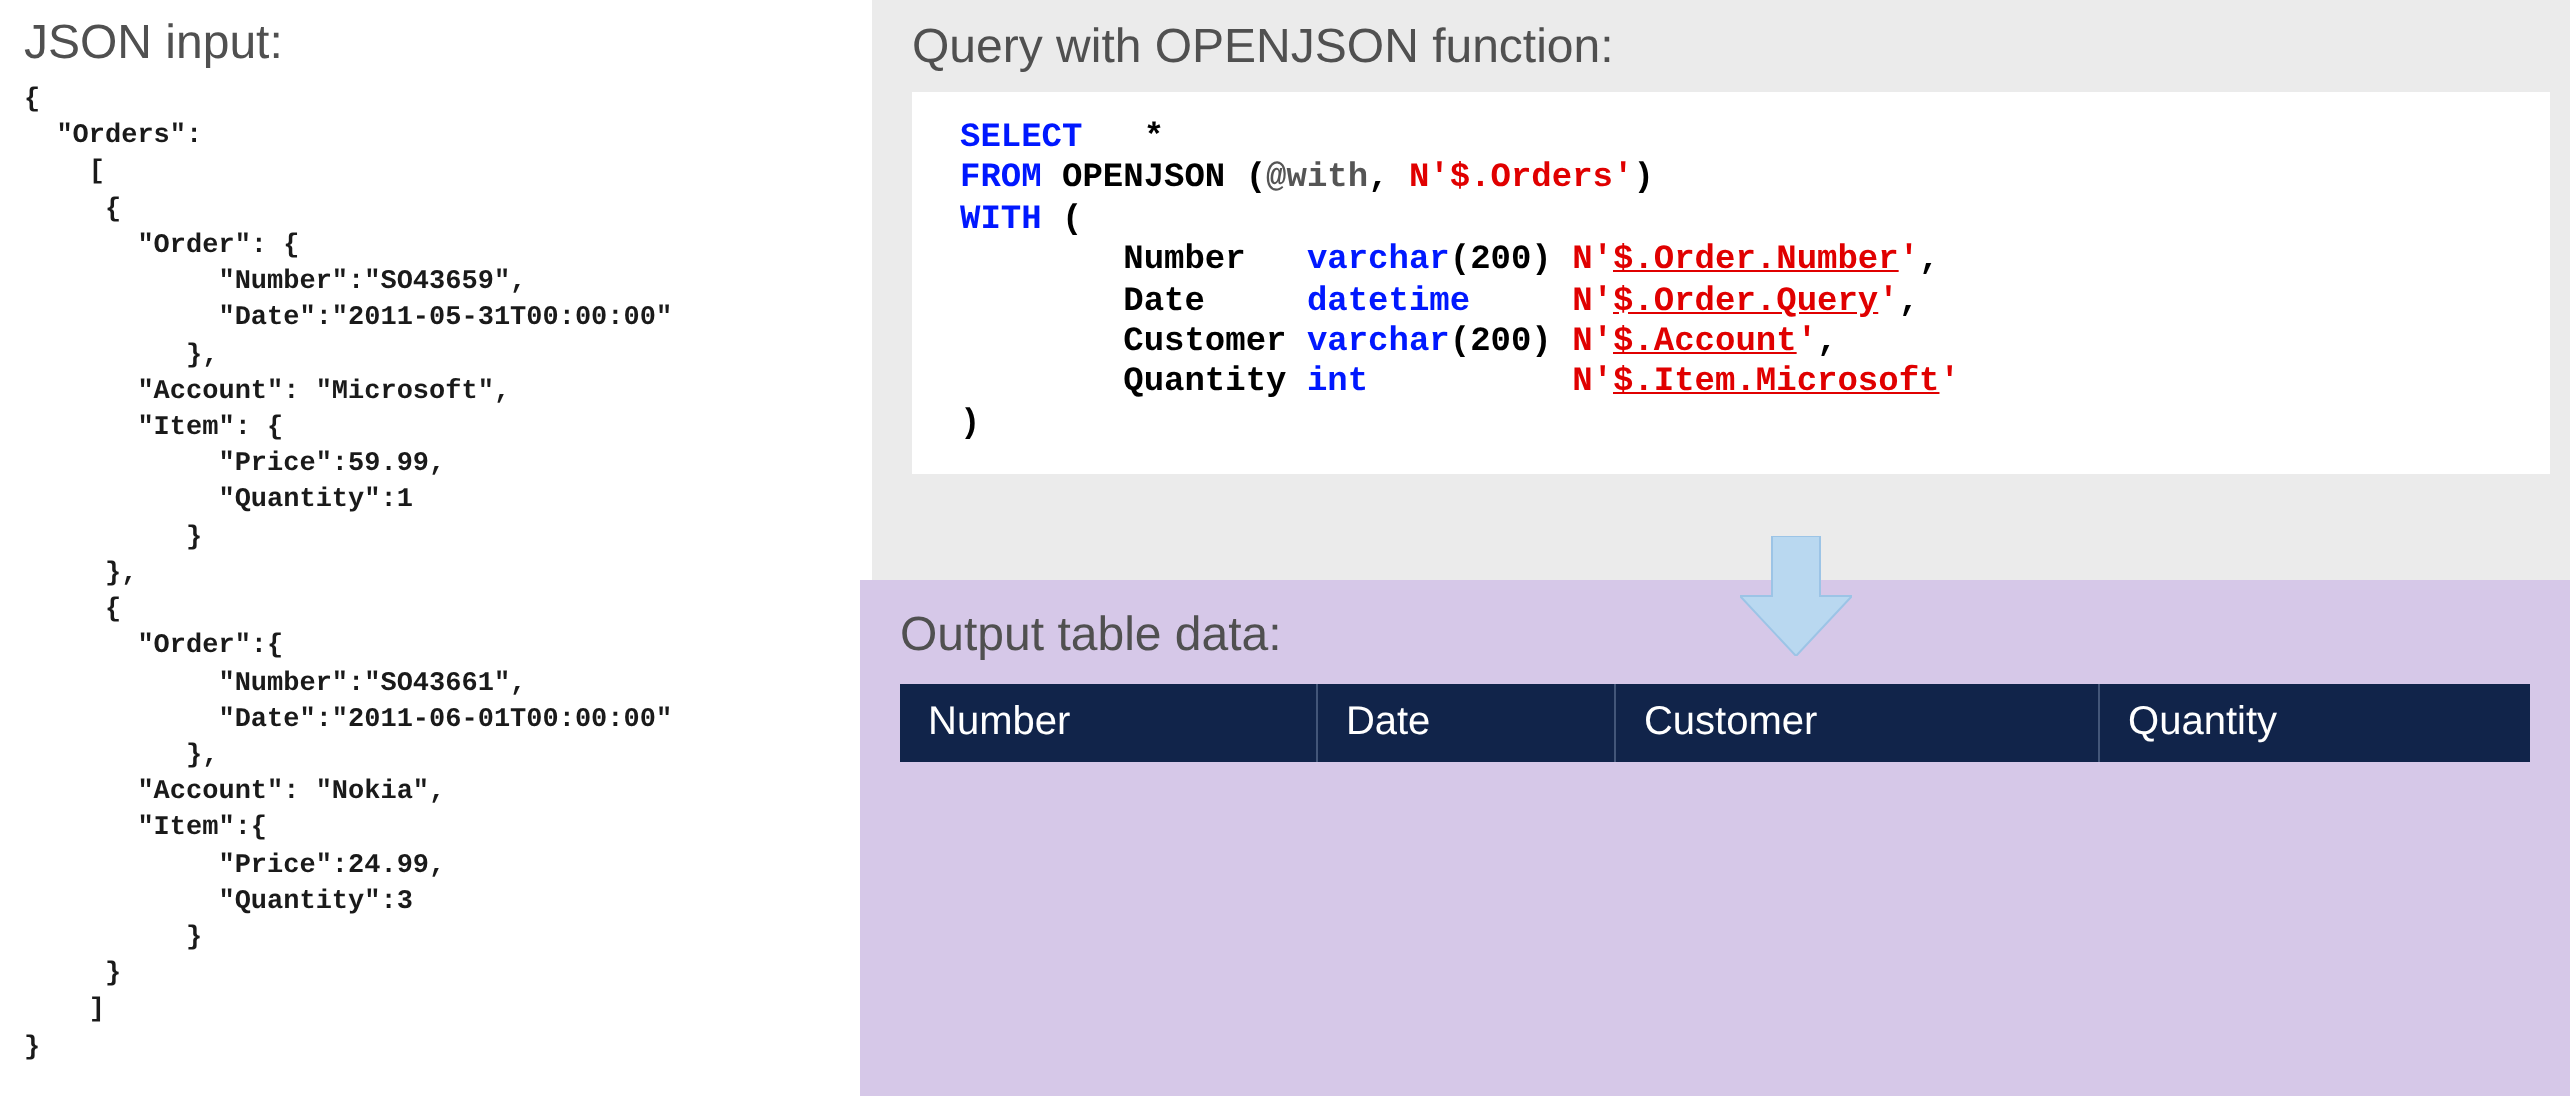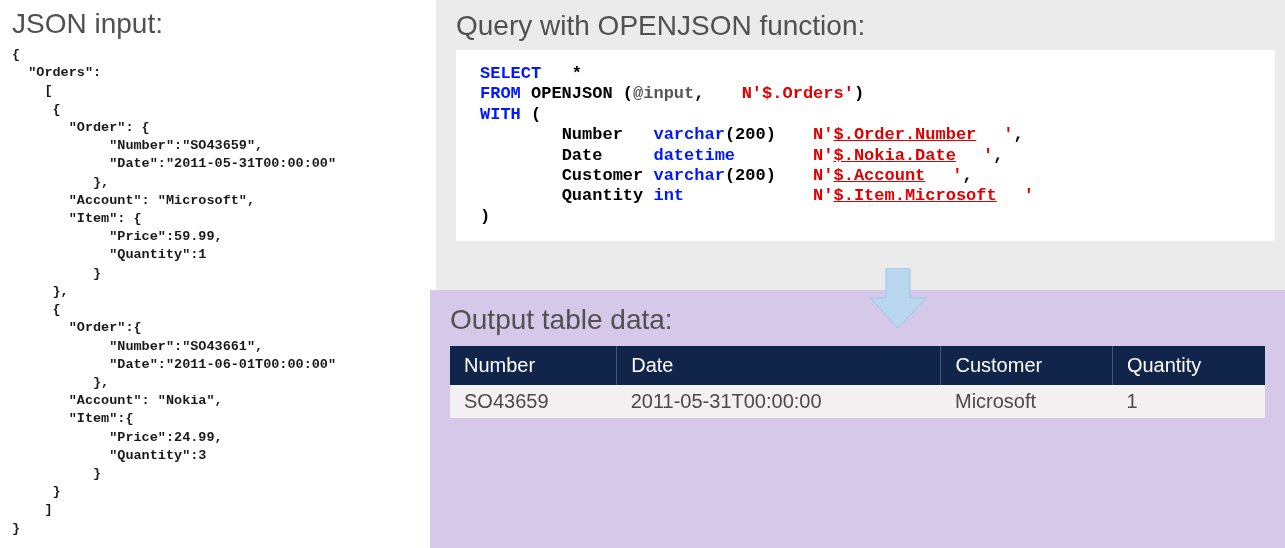--- a/index.html
+++ b/index.html
@@ -13,21 +13,21 @@
     overflow: hidden;
   }
   .left-panel {
     position: absolute;
     left: 0; top: 0;
     width: 430px;
     height: 548px;
     padding: 8px 12px;
   }
   .section-title {
-    font-size: 28px;
+    font-size: 24px;
     font-weight: 300;
     color: #505050;
     margin: 0 0 6px 0;
   }
   .json-pre {
     font-family: "Consolas","Courier New",monospace;
     font-size: 13.5px;
     font-weight: bold;
     line-height: 1.35;
     white-space: pre;
@@ -48,21 +48,21 @@
     padding: 14px 18px 14px 24px;
     font-family: "Consolas","Courier New",monospace;
     font-size: 17px;
     font-weight: bold;
     line-height: 1.2;
     white-space: pre;
     color: #000;
   }
   .kw  { color: #0018ff; text-align: right; }
   .typ { color: #0018ff; }
-  .str { color: #e00000; margin-left: 27px; }
+  .str { color: #e00000; }
   .path{ color: #e00000; text-decoration: underline; }
   .gry { color: #555; }
 
   .right-bottom {
     position: absolute;
     left: 430px; top: 290px;
     width: 855px;
     height: 258px;
     background: #d6c8e8;
     padding: 14px 20px 20px 20px;
@@ -126,24 +126,24 @@
             "Quantity":3
           }
      }
     ]
 }</pre>
 </div>
 
 <div class="right-top">
   <h2 class="section-title">Query with OPENJSON function:</h2>
   <div class="code-box"><span class="kw">SELECT</span>   <span>*</span>
-<span class="kw">FROM</span> <span>OPENJSON</span> <span>(</span><span class="gry">@input</span><span>,</span> <span class="str">N'$.Orders'</span><span>)</span>
+<span class="kw">FROM</span> <span>OPENJSON</span> <span>(</span><span class="gry">@with</span><span>,</span> <span class="str">N'$.Orders'</span><span>)</span>
 <span class="kw">WITH</span> (
         <span>Number</span>   <span class="kw">varchar</span><span>(200)</span> <span class="str">N'</span><span class="path">$.Order.Number</span><span class="str">'</span>,
-        <span>Date</span>     <span class="typ">datetime</span>     <span class="str">N'</span><span class="path">$.Nokia.Date</span><span class="str">'</span>,
+        <span>Date</span>     <span class="typ">datetime</span>     <span class="str">N'</span><span class="path">$.Order.Query</span><span class="str">'</span>,
         <span>Customer</span> <span class="kw">varchar</span><span>(200)</span> <span class="str">N'</span><span class="path">$.Account</span><span class="str">'</span>,
         <span>Quantity</span> <span class="typ">int</span>          <span class="str">N'</span><span class="path">$.Item.Microsoft</span><span class="str">'</span>
 )</div>
 </div>
 
 <div class="arrow-down">
   <svg width="56" height="60">
     <polygon points="16,0 40,0 40,30 56,30 28,60 0,30 16,30" fill="#b9d8f0" stroke="#9cc4e6" stroke-width="1"></polygon>
   </svg>
 </div>
@@ -153,21 +153,15 @@
   <table class="output">
     <thead>
       <tr>
         <th>Number</th>
         <th>Date</th>
         <th>Customer</th>
         <th>Quantity</th>
       </tr>
     </thead>
     <tbody>
-      <tr>
-        <td>SO43659</td>
-        <td>2011-05-31T00:00:00</td>
-        <td>Microsoft</td>
-        <td>1</td>
-      </tr>
     </tbody>
   </table>
 </div>
 
 </body></html>

